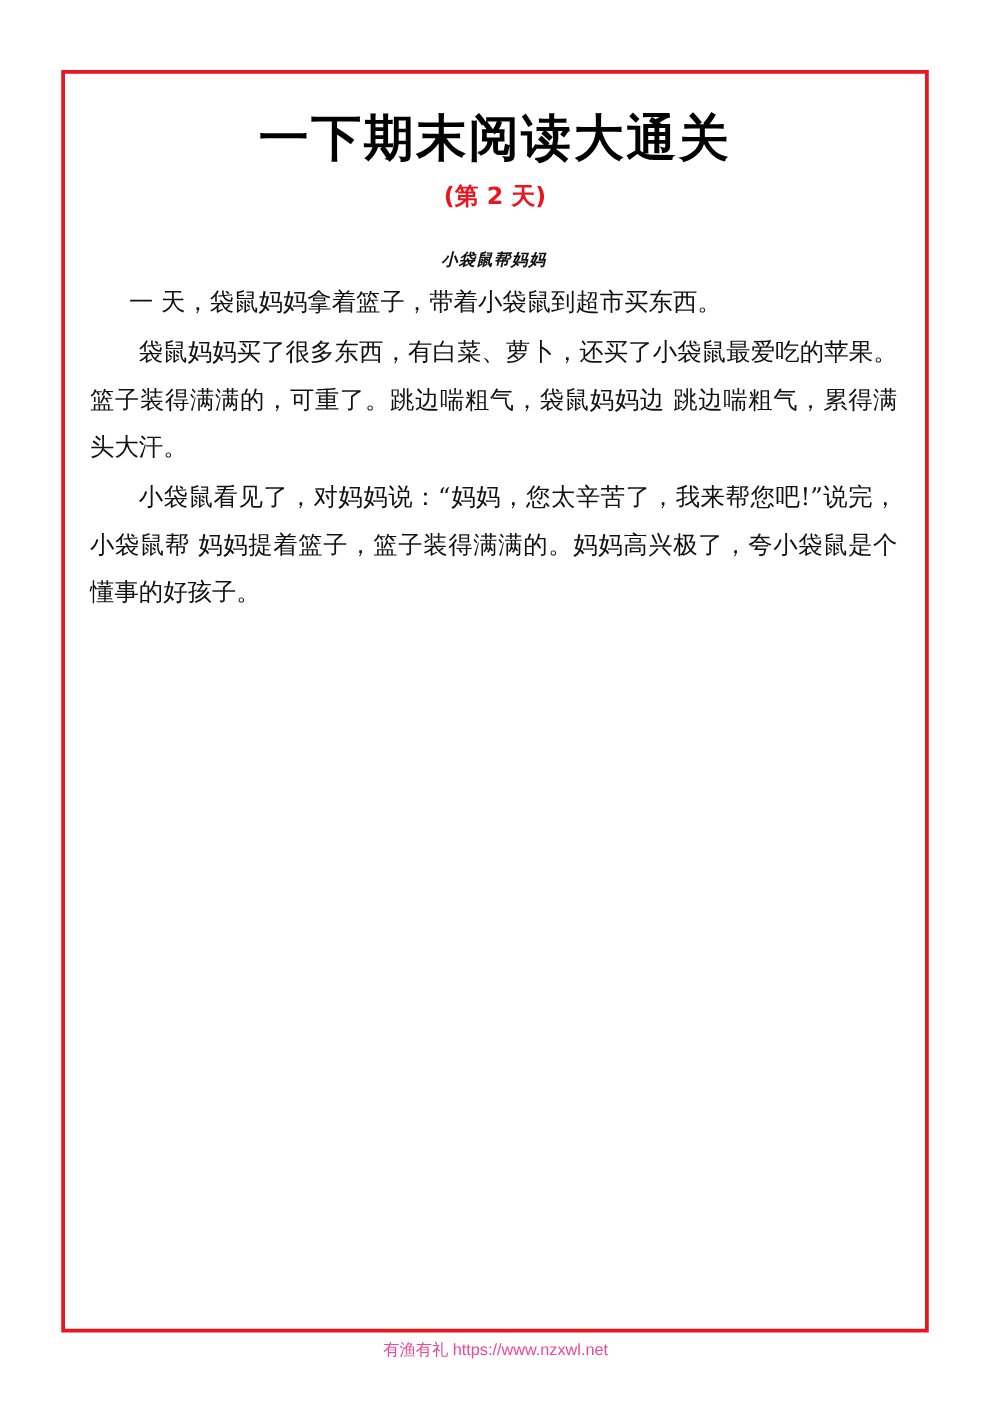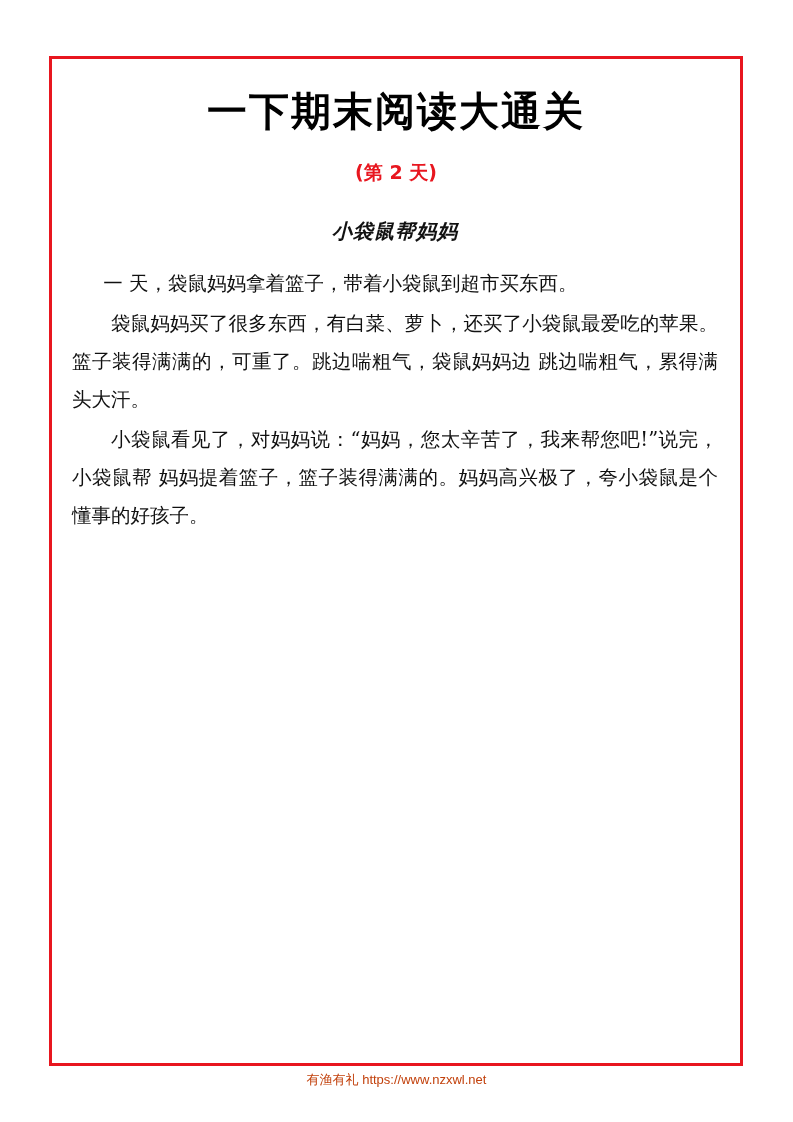--- a/index.html
+++ b/index.html
@@ -54,40 +54,40 @@
     margin-top: 22px;
     line-height: 1.15;
   }
 
   .doc-subtitle {
     text-align: center;
     font-family: "DejaVu Sans", sans-serif;
     font-weight: bold;
     font-size: 19px;
     color: #e8161f;
-    margin-top: 26px;
+    margin-top: 10px;
   }
 
   .passage {
     margin-top: 26px;
     padding: 0 12px 0 10px;
     font-family: "DejaVu Serif", "Liberation Serif", serif;
     font-size: 19.5px;
     color: #111111;
     line-height: 1.95;
     text-align: justify;
   }
 
   .passage-title {
     text-align: center;
     font-weight: bold;
-    font-size: 20px;
+    font-size: 13px;
     font-style: italic;
     letter-spacing: 1px;
-    margin-bottom: 14px;
+    margin-bottom: 2px;
   }
 
   .para {
     text-indent: 2em;
     margin: 0 0 2px 0;
   }
 
   .para.first {
     text-indent: 1.6em;
   }
@@ -113,21 +113,21 @@
   }
 
   .footer {
     position: absolute;
     left: 0;
     top: 1071px;
     width: 793px;
     text-align: center;
     font-family: "Liberation Sans", sans-serif;
     font-size: 13px;
-    color: #c2410c;
+    color: #ec4899;
   }
 </style>
 </head>
 <body>
 
 <div class="page">
 
   <div class="frame"></div>
 
   <div class="content">

